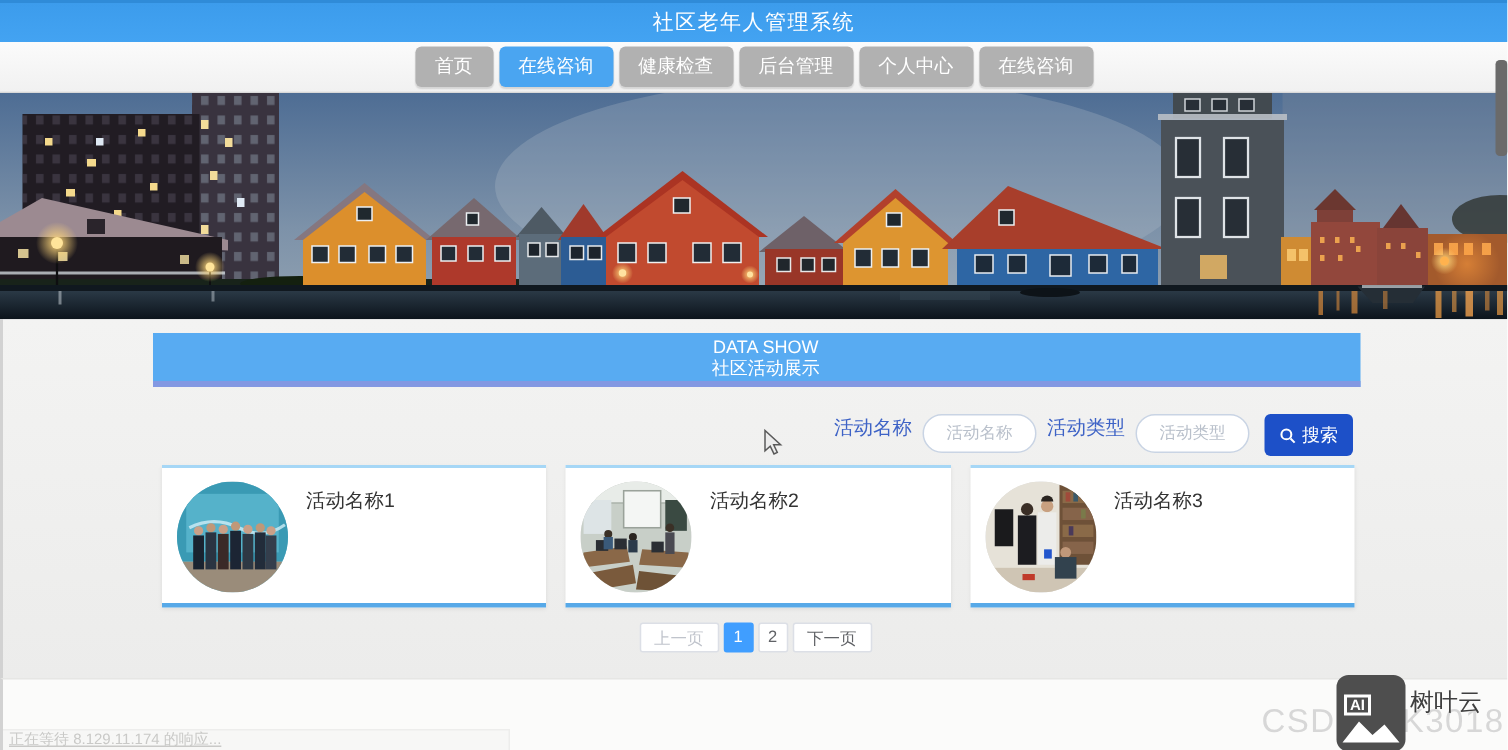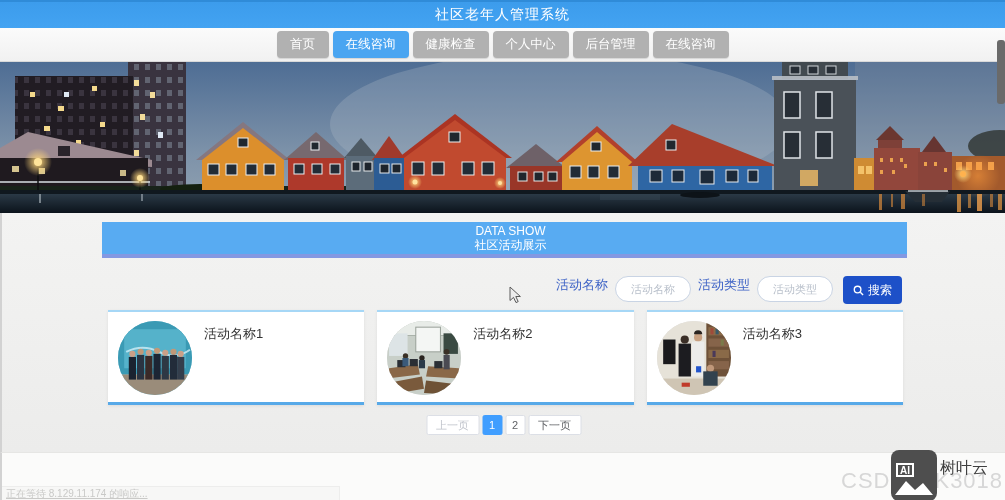--- a/index.html
+++ b/index.html
@@ -98,22 +98,22 @@
 <body>
 
 <div class="topbar">
   <span class="topbar-title">社区老年人管理系统</span>
 </div>
 
 <div class="navbar">
   <button class="nav-btn">首页</button>
   <button class="nav-btn active">在线咨询</button>
   <button class="nav-btn">健康检查</button>
+  <button class="nav-btn">后台管理</button>
   <button class="nav-btn">个人中心</button>
-  <button class="nav-btn">后台管理</button>
   <button class="nav-btn">在线咨询</button>
 </div>
 
 <div class="scroll-thumb"></div>
 
 <div class="hero">
   <svg width="1005" height="151" viewBox="0 0 1005 151" preserveAspectRatio="none">
     <defs>
       <linearGradient id="sky" x1="0" y1="0" x2="0" y2="1">
         <stop offset="0" stop-color="#4e6d94"></stop>

